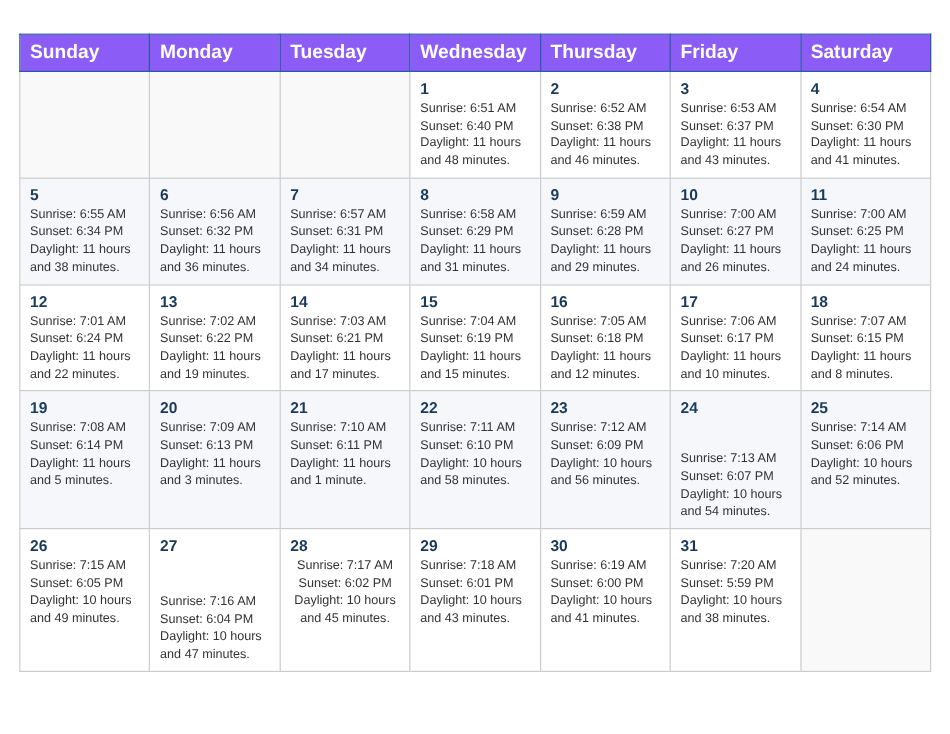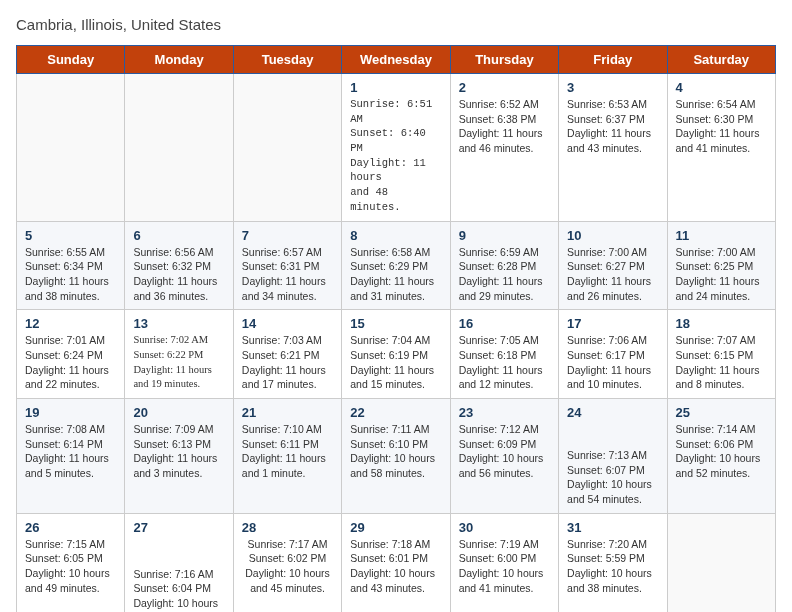--- a/index.html
+++ b/index.html
@@ -45,25 +45,25 @@
     .location-title {
       font-size: 15px;
       color: #444;
     }
     .calendar {
       width: 100%;
       border-collapse: collapse;
       border: 1px solid #ccc;
     }
     .calendar th {
-      background-color: #c2410c;
+      background-color: #8b5cf6;
       color: #fff;
-      text-align: center;
+      text-align: left;
       padding: 6px 8px;
-      font-size: 13px;
+      font-size: 16px;
       border: 1px solid #2a5aa0;
     }
     .calendar td {
       vertical-align: top;
       padding: 6px 8px;
       border: 1px solid #ccc;
       width: calc(100% / 7);
       height: 82px;
       background: #fff;
       font-size: 11px;
@@ -86,21 +86,20 @@
     }
     .empty-cell {
       background: #f9f9f9 !important;
     }
   </style>
 </head>
 <body>
 
 <div class="header">
   <div class="title-block">
-    <div class="location-title">Cambria, Illinois, United States</div>
   </div>
 </div>
 
 <table class="calendar">
   <thead>
     <tr>
     <th>Sunday</th>
         <th>Monday</th>
         <th>Tuesday</th>
         <th>Wednesday</th>
@@ -109,21 +108,21 @@
         <th>Saturday</th>
       </tr>
   </thead>
   <tbody id="calendar-body">
   <tr>
         <td class="empty-cell"></td>
         <td class="empty-cell"></td>
         <td class="empty-cell"></td>
         <td>
           <span class="day-number">1</span>
-          <div class="day-info" style="white-space: pre-line; font-family: Liberation Mono, monospace;">Sunrise: 6:51 AM
+          <div class="day-info" style="white-space: pre-line;">Sunrise: 6:51 AM
 Sunset: 6:40 PM
 Daylight: 11 hours
 and 48 minutes.</div>
         </td>
         <td>
           <span class="day-number">2</span>
           <div class="day-info" style="white-space: pre-line;">Sunrise: 6:52 AM
 Sunset: 6:38 PM
 Daylight: 11 hours
 and 46 minutes.</div>
@@ -197,21 +196,21 @@
       <tr>
         <td>
           <span class="day-number">12</span>
           <div class="day-info" style="white-space: pre-line;">Sunrise: 7:01 AM
 Sunset: 6:24 PM
 Daylight: 11 hours
 and 22 minutes.</div>
         </td>
         <td>
           <span class="day-number">13</span>
-          <div class="day-info" style="white-space: pre-line; font-family: Liberation Serif, serif;">Sunrise: 7:02 AM
+          <div class="day-info" style="white-space: pre-line;">Sunrise: 7:02 AM
 Sunset: 6:22 PM
 Daylight: 11 hours
 and 19 minutes.</div>
         </td>
         <td>
           <span class="day-number">14</span>
           <div class="day-info" style="white-space: pre-line;">Sunrise: 7:03 AM
 Sunset: 6:21 PM
 Daylight: 11 hours
 and 17 minutes.</div>
@@ -320,21 +319,21 @@
         </td>
         <td>
           <span class="day-number">29</span>
           <div class="day-info" style="white-space: pre-line;">Sunrise: 7:18 AM
 Sunset: 6:01 PM
 Daylight: 10 hours
 and 43 minutes.</div>
         </td>
         <td>
           <span class="day-number">30</span>
-          <div class="day-info" style="white-space: pre-line;">Sunrise: 7:19 AM
+          <div class="day-info" style="white-space: pre-line;">Sunrise: 6:19 AM
 Sunset: 6:00 PM
 Daylight: 10 hours
 and 41 minutes.</div>
         </td>
         <td>
           <span class="day-number">31</span>
           <div class="day-info" style="white-space: pre-line;">Sunrise: 7:20 AM
 Sunset: 5:59 PM
 Daylight: 10 hours
 and 38 minutes.</div>

